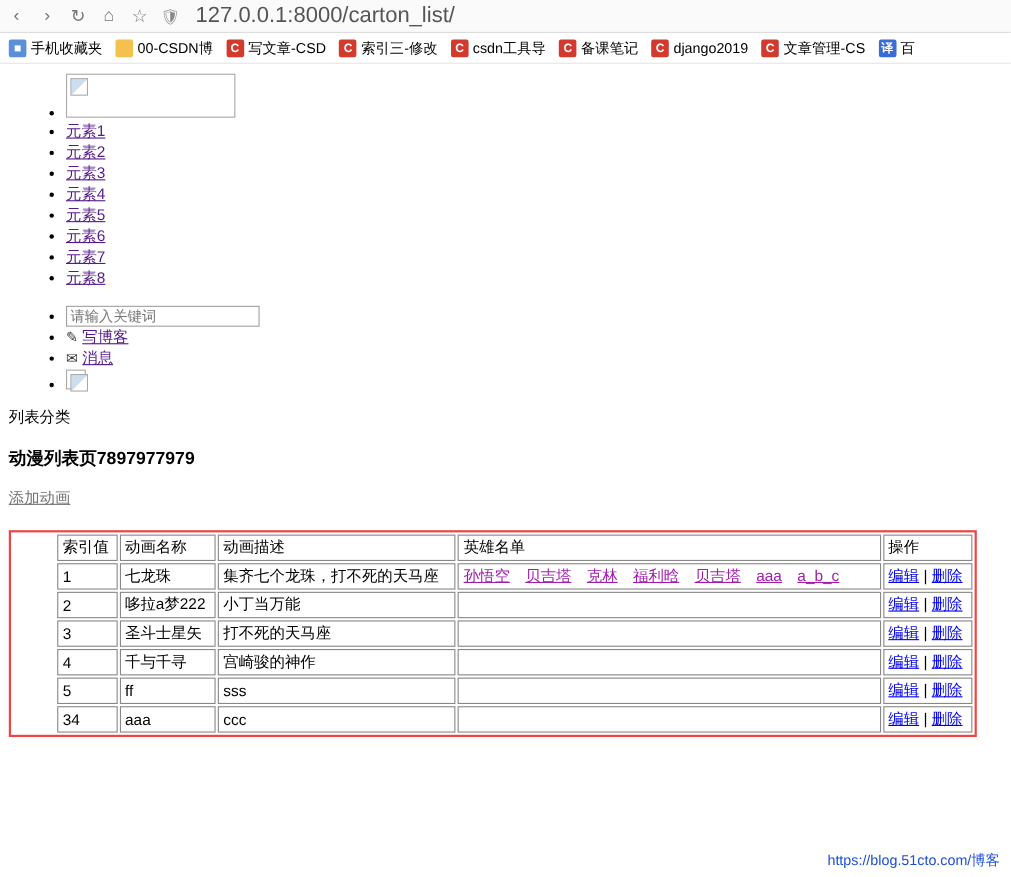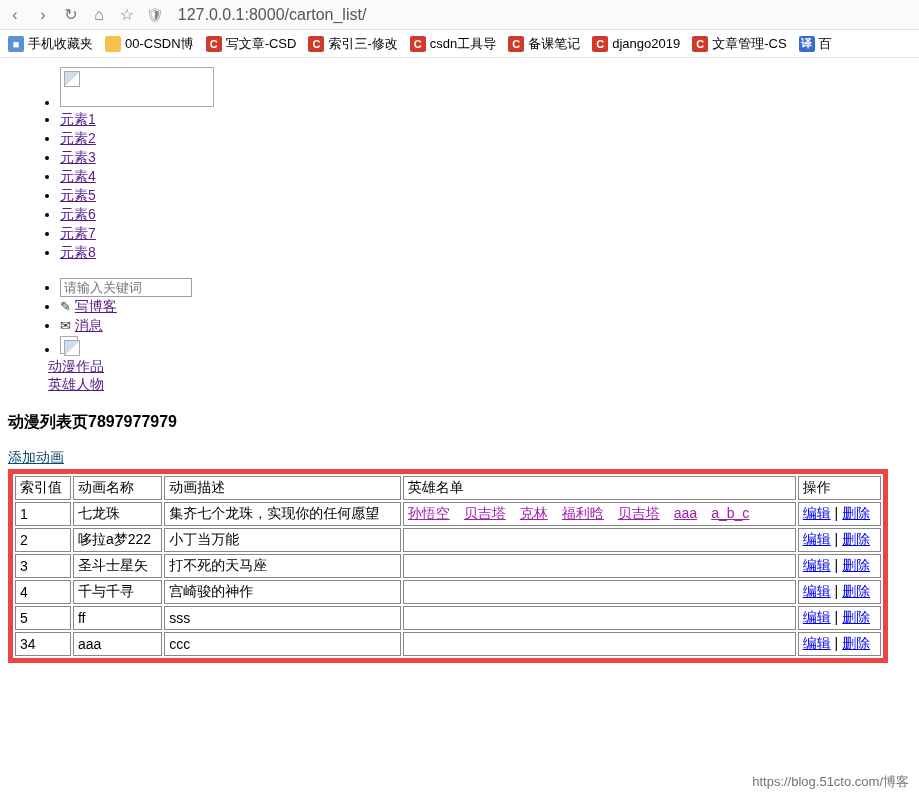--- a/index.html
+++ b/index.html
@@ -2,58 +2,58 @@
 <html><head>
   <meta charset="utf-8">
   <style>
     * { box-sizing: border-box; }
     body { margin: 0; font-family: "Microsoft YaHei", Arial, sans-serif; font-size: 14px; color: #000; }
     
     
     .browser-toolbar { display: flex; align-items: center; height: 30px; padding: 0 6px; gap: 10px; border-bottom: 1px solid #ddd; background: #fafafa; }
     .nav-btn { color: #777; cursor: pointer; font-size: 16px; width: 18px; text-align: center; }
     .addr-shield { color: #888; font-size: 14px; }
-    .addr-bar { color: #555; font-size: 16px; padding-left: 4px; flex: 1; }
+    .addr-bar { color: #555; font-size: 20px; padding-left: 4px; flex: 1; }
     .bookmarks-bar { display: flex; align-items: center; height: 28px; padding: 0 8px; gap: 12px; border-bottom: 1px solid #e5e5e5; font-size: 13px; overflow: hidden; white-space: nowrap; }
     .bm { display: inline-flex; align-items: center; gap: 4px; color: #000; cursor: pointer; }
     .bm-icon { width: 16px; height: 16px; display: inline-flex; align-items: center; justify-content: center; font-size: 11px; color: #fff; font-weight: bold; border-radius: 2px; }
     .ic-blue { background: #5b8fd8; }
     .ic-folder { background: #f4c04e; color:#f4c04e; }
     .ic-red { background: #d23a2e; }
     .ic-bluef { background: #3b6bd4; }
     
     
     .page { padding: 8px; }
     ul { margin: 0; padding-left: 40px; }
     li { list-style: disc; margin: 1px 12px; }
     .broken-img { display: inline-block; border: 1px solid #a9a9a9; width: 154px; height: 40px; position: relative; background: #fff; }
     .broken-img::before { content: ""; position: absolute; top: 3px; left: 3px; width: 14px; height: 14px; border: 1px solid #aaa; background: linear-gradient(135deg,#cde 50%,#fff 50%); }
     .sm-broken { width: 18px; height: 18px; }
     a.navlink { color: #551a8b; text-decoration: underline; }
-    .search-input { width: 132px; font-size: 13px; padding: 1px 3px; border: 1px solid #a0a0a0; }
+    .search-input { width: 176px; font-size: 13px; padding: 1px 3px; border: 1px solid #a0a0a0; }
     .pen-icon { color: #333; font-size: 13px; }
     .env-icon { color: #333; font-size: 13px; }
     .spacer-ul { margin-top: 16px; }
     
     .section-title { margin-top: 14px; }
     .cat-list { padding-left: 40px; }
     .cat-list a { color: #551a8b; text-decoration: underline; display: inline-block; }
     
     h2.page-heading { font-size: 16px; font-weight: bold; margin: 18px 0 16px 0; }
     
-    a.add-link { color: #0c4a6e; }
-    
-    table.data { border-collapse: separate; border-spacing: 2px; border: 5px solid #ef4444; width: 100%; max-width: 880px; margin-top: 2px; }
+    a.add-link { color: #737373; }
+    
+    table.data { border-collapse: separate; border-spacing: 2px; border: 2px solid #ef4444; width: 100%; max-width: 880px; margin-top: 20px; padding-left: 40px; }
     table.data th, table.data td { border: 1px solid #888; padding: 2px 4px; text-align: left; font-size: 14px; font-weight: normal; }
     table.data th { font-weight: normal; }
     a.hero { color: #a21caf; text-decoration: underline; margin-right: 14px; }
     a.op { color: #0000ee; }
     .op-sep { color: #000; }
     
-    .watermark { position: fixed; bottom: 6px; right: 10px; color: #737373; font-size: 13px; pointer-events: none; }
+    .watermark { position: fixed; bottom: 6px; right: 10px; color: #1d4ed8; font-size: 13px; pointer-events: none; }
   </style>
 </head>
 <body>
 
 <div class="browser-toolbar">
   <span class="nav-btn">‹</span>
   <span class="nav-btn">›</span>
   <span class="nav-btn">↻</span>
   <span class="nav-btn">⌂</span>
   <span class="nav-btn">☆</span>
@@ -124,41 +124,41 @@
       <span class="pen-icon">✎</span>
       <a href="#" class="navlink">写博客</a>
     </li>
     <li>
       <span class="env-icon">✉</span>
       <a href="#" class="navlink">消息</a>
     </li>
     <li><span class="broken-img sm-broken"></span></li>
   </ul>
 
-  <div class="cat-list" id="cat-list"><a href="#">动漫作品</a><br><a href="#">英雄人物</a><br></div>
+  <div class="section-title">列表分类</div>
 
   <h2 class="page-heading">动漫列表页7897977979</h2>
 
   <a href="#" class="add-link">添加动画</a>
 
   <table class="data">
     <thead>
         <tr id="thead-row">
           <th>索引值</th>
           <th>动画名称</th>
           <th>动画描述</th>
           <th>英雄名单</th>
           <th>操作</th>
         </tr>
       </thead>
     <tbody id="tbody">
         <tr>
           <td>1</td>
           <td>七龙珠</td>
-          <td>集齐七个龙珠，实现你的任何愿望</td>
+          <td>集齐七个龙珠，打不死的天马座</td>
           <td><a href="#" class="hero">孙悟空</a><a href="#" class="hero">贝吉塔</a><a href="#" class="hero">克林</a><a href="#" class="hero">福利晗</a><a href="#" class="hero">贝吉塔</a><a href="#" class="hero">aaa</a><a href="#" class="hero">a_b_c</a></td>
           <td><a href="#" class="op">编辑</a><span class="op-sep"> | </span><a href="#" class="op">删除</a></td>
         </tr>
         <tr>
           <td>2</td>
           <td>哆拉a梦222</td>
           <td>小丁当万能</td>
           <td></td>
           <td><a href="#" class="op">编辑</a><span class="op-sep"> | </span><a href="#" class="op">删除</a></td>
         </tr>

